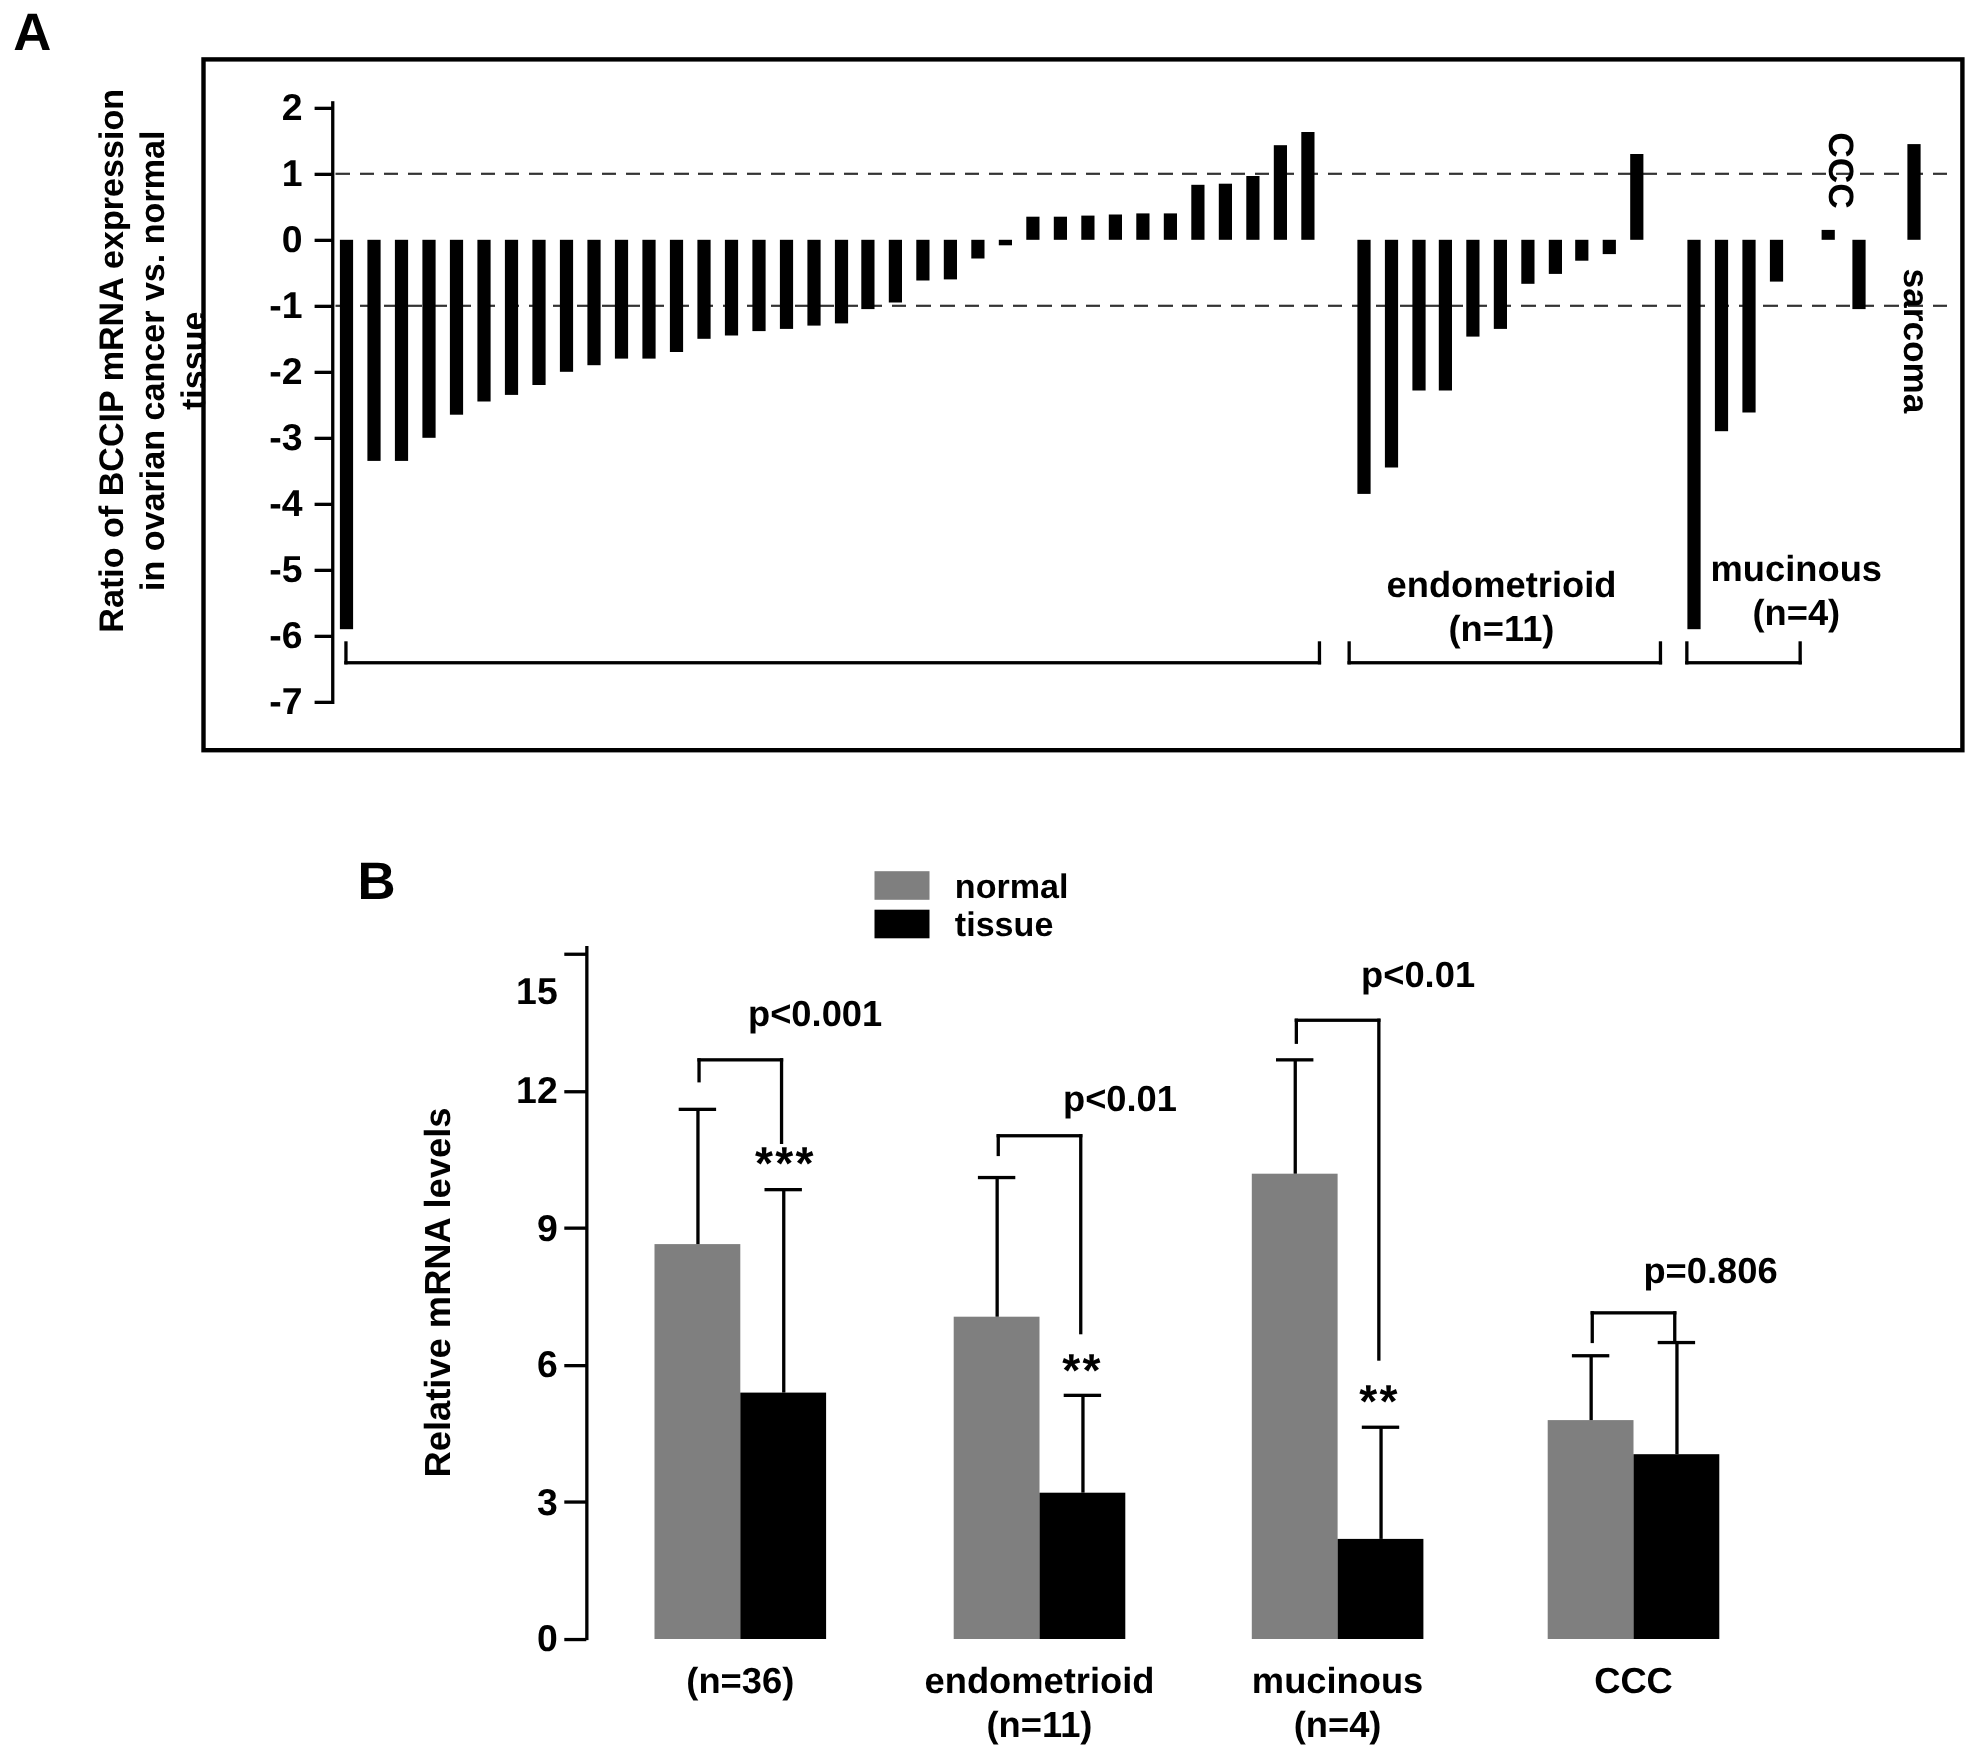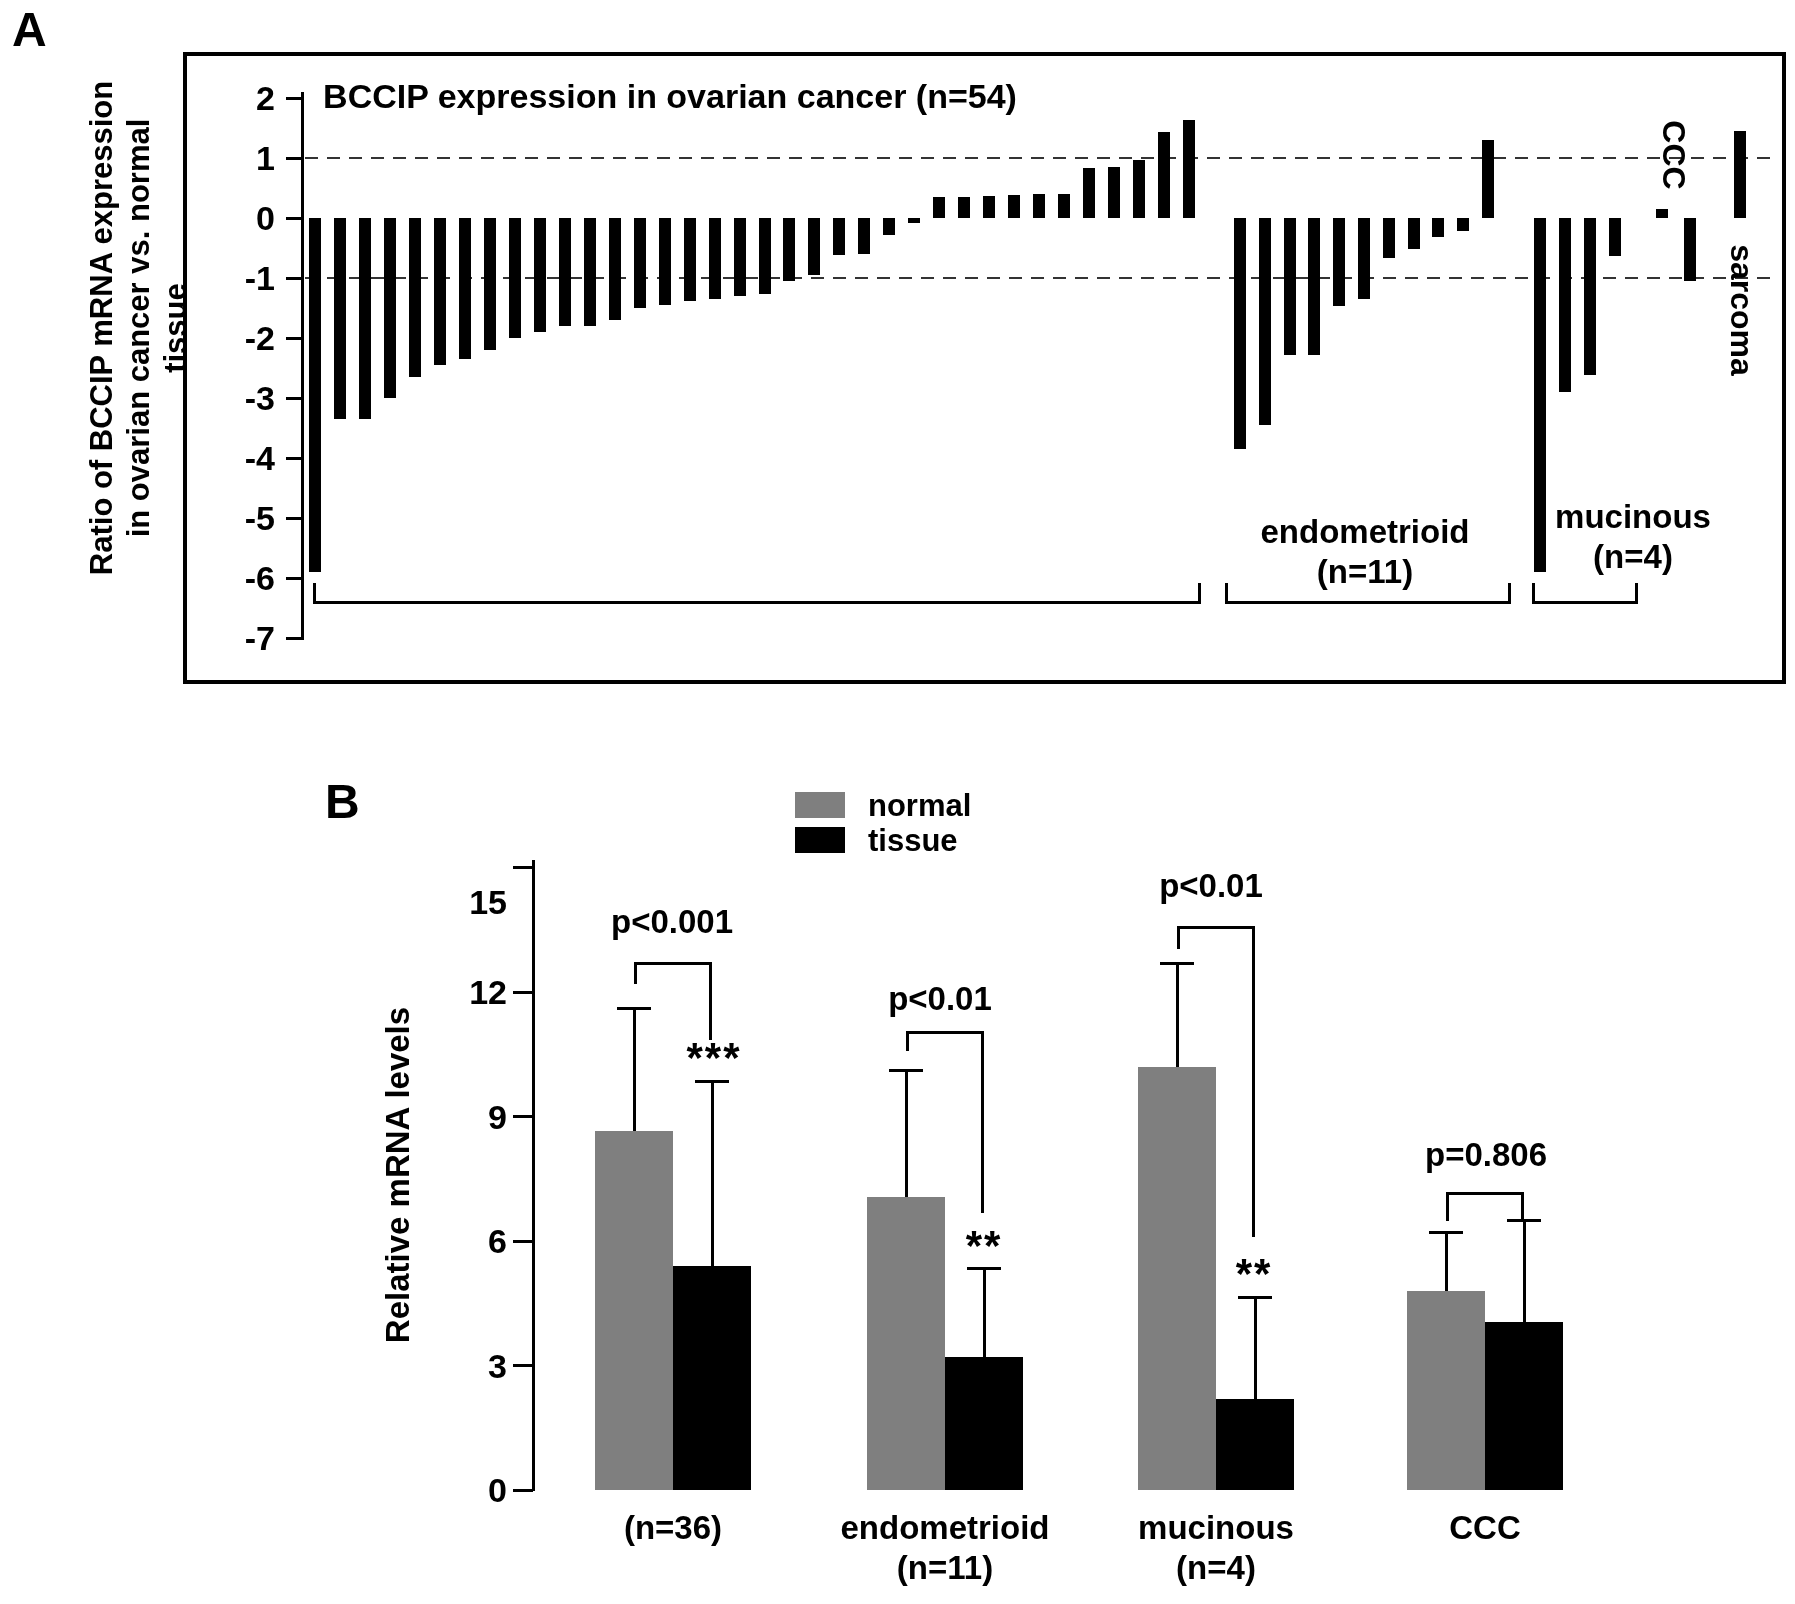--- a/index.html
+++ b/index.html
@@ -21,42 +21,41 @@
   .bracketA{border-left:3px solid #000;border-right:3px solid #000;border-bottom:3px solid #000;}
   .rot-ccw{transform:rotate(-90deg);}
   .rot-cw{transform:rotate(90deg);}
   .ylabelA{font-size:31px;text-align:center;line-height:37px;}
   .ylabelB{font-size:33px;text-align:center;line-height:36px;}
   .rotlab{font-size:32px;text-align:center;line-height:34px;}
   .tickB{width:20px;height:3px;background:#000;}
   .ticklabelB{width:85px;text-align:right;font-size:34px;line-height:38px;}
   .legend-swatch{width:50px;height:26px;}
   .legend-label{font-size:31px;line-height:32px;margin-left:10px;}
-  .pvalue{font-size:33px;text-align:center;line-height:34px;}
+  .pvalue{font-size:33px;text-align:right;line-height:34px;}
   .stars{font-size:42px;text-align:center;line-height:36px;letter-spacing:2px;}
   .xlabelB{font-size:33px;text-align:center;line-height:40px;}
   .errline{background:#000;}
 </style>
 </head>
 <body>
 
 <div id="stage">
 
   <div class="abs panel-letter" style="left:12px;top:6px;">A</div>
 
   <div class="abs" id="panelA-box"></div>
 
   <div class="abs ylabelA rot-ccw" style="left:-130px;top:291px;width:500px;height:74px;">
     <div>Ratio of BCCIP mRNA expression</div>
     <div>in ovarian cancer vs. normal tissue</div>
   </div>
 
   <div class="abs axis-line" style="left:301px;top:92px;width:3px;height:548px;"></div>
 
-  <div class="abs titleA" style="left:300px;top:78px;width:740px;">BCCIP expression in ovarian cancer (n=54)</div>
 
   <div class="abs" id="panelA-ticks">
       <div class="tickA" style="position:absolute;left:286px;top:96.5px;"></div>
       <div class="ticklabelA" style="position:absolute;left:180px;top:79px;">2</div>
       <div class="tickA" style="position:absolute;left:286px;top:156.5px;"></div>
       <div class="ticklabelA" style="position:absolute;left:180px;top:139px;">1</div>
       <div class="tickA" style="position:absolute;left:286px;top:216.5px;"></div>
       <div class="ticklabelA" style="position:absolute;left:180px;top:199px;">0</div>
       <div class="tickA" style="position:absolute;left:286px;top:276.5px;"></div>
       <div class="ticklabelA" style="position:absolute;left:180px;top:259px;">-1</div>

